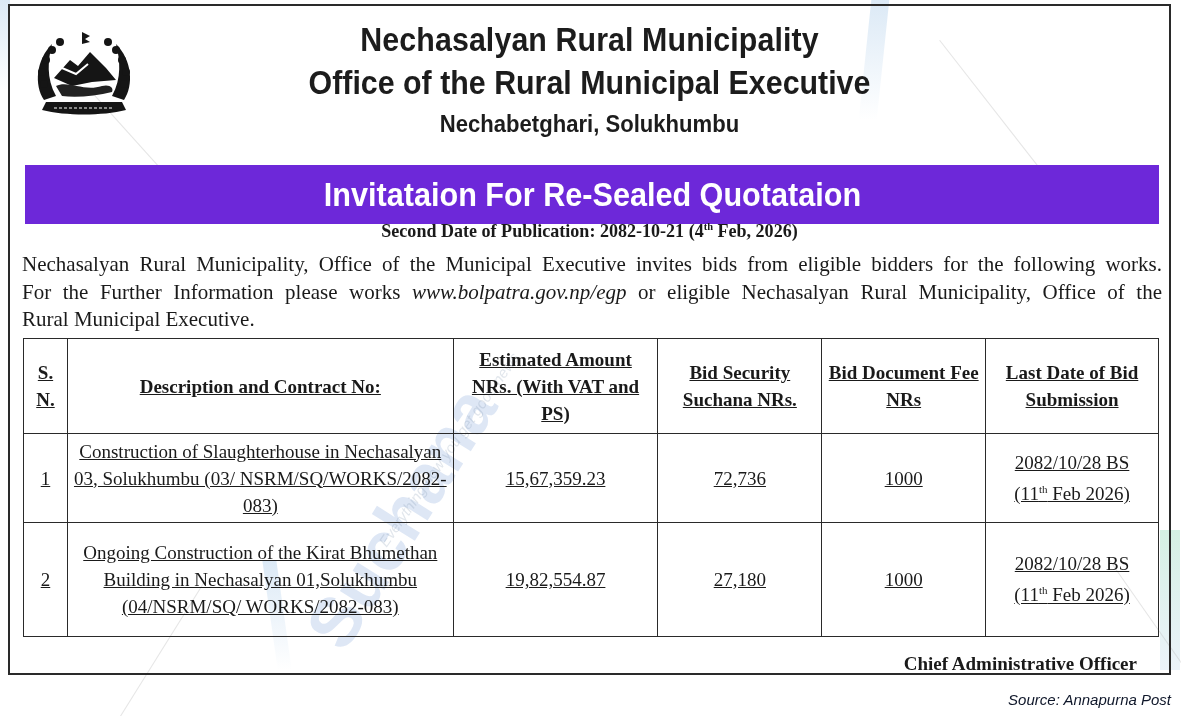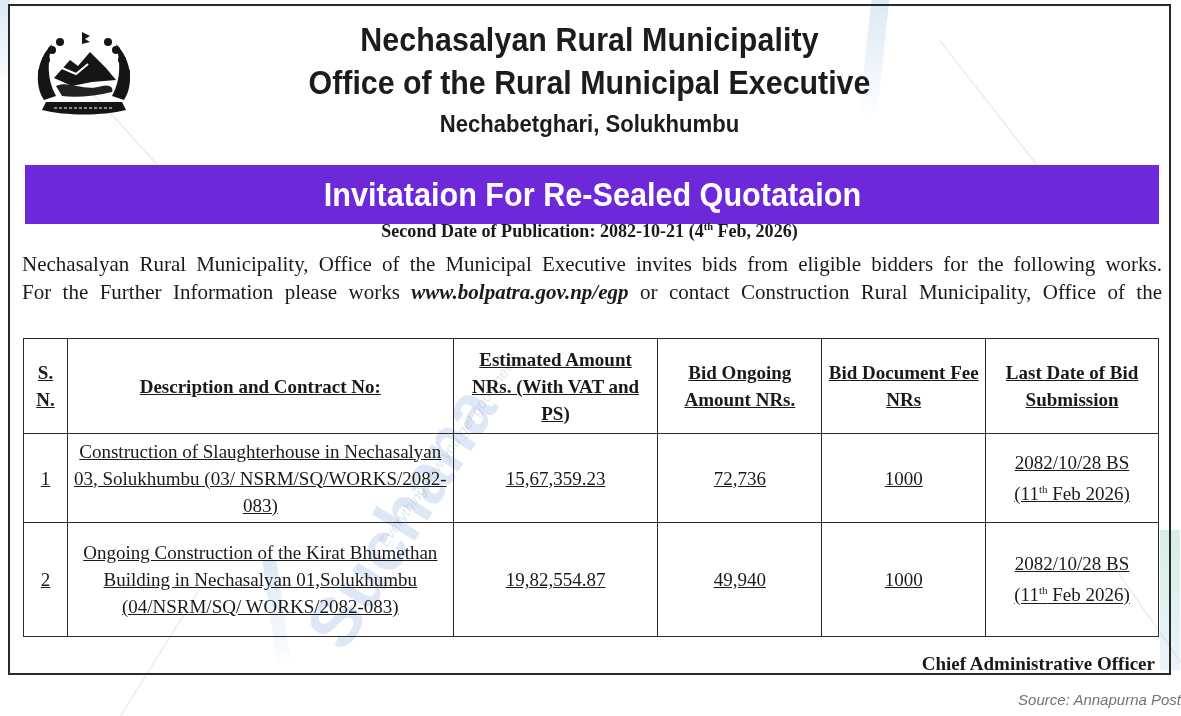--- a/index.html
+++ b/index.html
@@ -22,31 +22,31 @@
 
   .banner { position: absolute; left: 15px; top: 147px; width: 1134px; height: 59px; background: #6d28d9; color: #ffffff; display: flex; align-items: center; justify-content: center; margin-top: 12px; }
   .banner span { font-family: "Liberation Sans", sans-serif; font-weight: bold; font-size: 34px; transform: scaleX(0.9); display: inline-block; }
 
   .pubdate { position: absolute; left: 0; width: 100%; top: 214px; text-align: center; font-weight: bold; font-size: 19px; transform: scaleX(0.95); }
   .pubdate sup { font-size: 11px; }
 
   .intro { position: absolute; left: 12px; top: 245px; width: 1140px; font-size: 21px; line-height: 27.5px; text-align: justify; }
   .intro .line { display: block; text-align-last: justify; white-space: nowrap; }
   .intro .line.last { text-align-last: left; }
-  .intro .url { font-weight: bold; font-style: italic; }
+  .intro .url { font-weight: normal; font-style: italic; }
 
   table.bids { position: absolute; left: 13px; top: 332px; width: 1136px; border-collapse: collapse; font-size: 19px; text-decoration: underline; }
   table.bids th, table.bids td { border: 1.5px solid #2a2a2a; text-align: center; vertical-align: middle; padding: 0 6px; line-height: 27px; }
   table.bids th { font-weight: bold; height: 94px; }
   table.bids td { height: 88px; }
   table.bids tr.r2 td { height: 113px; }
   table.bids sup { font-size: 11px; }
 
-  .signoff { position: absolute; right: 14px; top: 647px; font-weight: bold; font-size: 19px; }
-  .source { position: absolute; right: 0; top: 691px; font-family: "Liberation Sans", sans-serif; font-style: italic; font-size: 15px; color: #737373; z-index: 2; }
+  .signoff { position: absolute; right: 32px; top: 647px; font-weight: bold; font-size: 19px; }
+  .source { position: absolute; right: 10px; top: 691px; font-family: "Liberation Sans", sans-serif; font-style: italic; font-size: 15px; color: #0f172a; z-index: 2; }
 </style>
 </head>
 <body>
 
 <div class="watermark-layer">
   <div class="wm-stripe" style="left:865px; top:0; width:18px; height:120px; transform:skewX(-6deg);"></div>
   <div class="wm-stripe" style="left:270px; top:560px; width:14px; height:110px; transform:skewX(8deg);"></div>
   <div class="wm-stripe" style="left:1160px; top:530px; width:20px; height:140px; background:linear-gradient(180deg, rgba(170,225,200,0.5), rgba(190,215,238,0.3));"></div>
   <div class="wm-stripe" style="left:0; top:0; width:10px; height:90px;"></div>
   <div class="wm-line" style="left:95px; top:95px; width:140px; transform:rotate(48deg);"></div>
@@ -95,56 +95,57 @@
   <div class="hdr hdr-3">Nechabetghari, Solukhumbu</div>
 
   <div class="banner">
     <span>Invitataion For Re-Sealed Quotataion</span>
   </div>
 
   <div class="pubdate"><span>Second Date of Publication: 2082-10-21 (4</span><sup>th</sup><span> Feb, 2026)</span></div>
 
   <div class="intro">
     <span class="line">Nechasalyan Rural Municipality, Office of the Municipal Executive invites bids from eligible bidders for the following works.</span>
-    <span class="line"><span>For the Further Information please works </span><span class="url">www.bolpatra.gov.np/egp</span><span> or contact Construction Rural Municipality, Office of the</span></span>
+    <span class="line"><span>For the Further Information please works </span><span class="url">www.bolpatra.gov.np/egp</span><span> or eligible Nechasalyan Rural Municipality, Office of the</span></span>
+    <span class="line last">Rural Municipal Executive.</span>
   </div>
 
   <table class="bids">
     <colgroup>
       <col style="width:44px">
       <col style="width:386px">
       <col style="width:205px">
       <col style="width:164px">
       <col style="width:164px">
       <col style="width:173px">
     </colgroup>
     <thead>
       <tr>
         <th>S. N.</th>
         <th>Description and Contract No:</th>
         <th>Estimated Amount NRs. (With VAT and PS)</th>
-        <th>Bid Ongoing Amount NRs.</th>
+        <th>Bid Security Suchana NRs.</th>
         <th>Bid Document Fee NRs</th>
         <th>Last Date of Bid Submission</th>
       </tr>
     </thead>
     <tbody>
       <tr class="r1">
         <td>1</td>
         <td>Construction of Slaughterhouse in Nechasalyan 03, Solukhumbu (03/ NSRM/SQ/WORKS/2082-083)</td>
         <td>15,67,359.23</td>
         <td>72,736</td>
         <td>1000</td>
         <td><span>2082/10/28 BS</span><br><span>(11</span><sup>th</sup><span> Feb 2026)</span></td>
       </tr>
       <tr class="r2">
         <td>2</td>
         <td>Ongoing Construction of the Kirat Bhumethan Building in Nechasalyan 01,Solukhumbu (04/NSRM/SQ/ WORKS/2082-083)</td>
         <td>19,82,554.87</td>
-        <td>49,940</td>
+        <td>27,180</td>
         <td>1000</td>
         <td><span>2082/10/28 BS</span><br><span>(11</span><sup>th</sup><span> Feb 2026)</span></td>
       </tr>
     </tbody>
   </table>
 
   <div class="signoff">Chief Administrative Officer</div>
 </div>
 
 <div class="source">Source: Annapurna Post</div>

